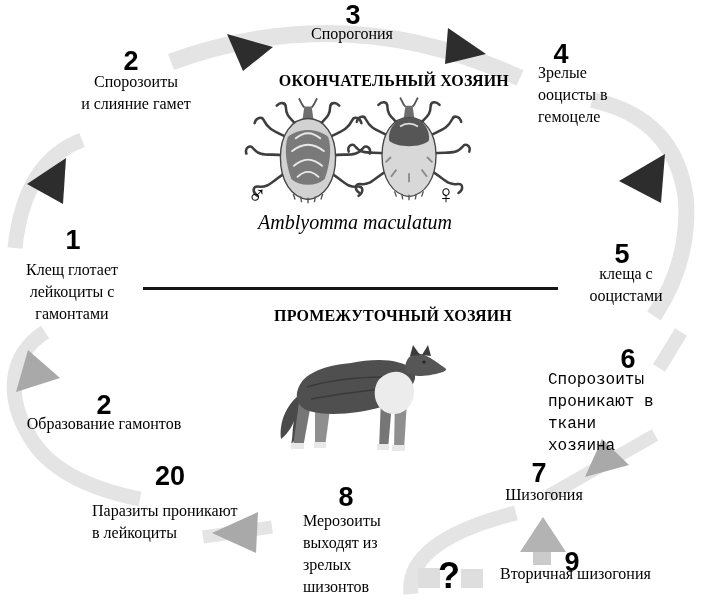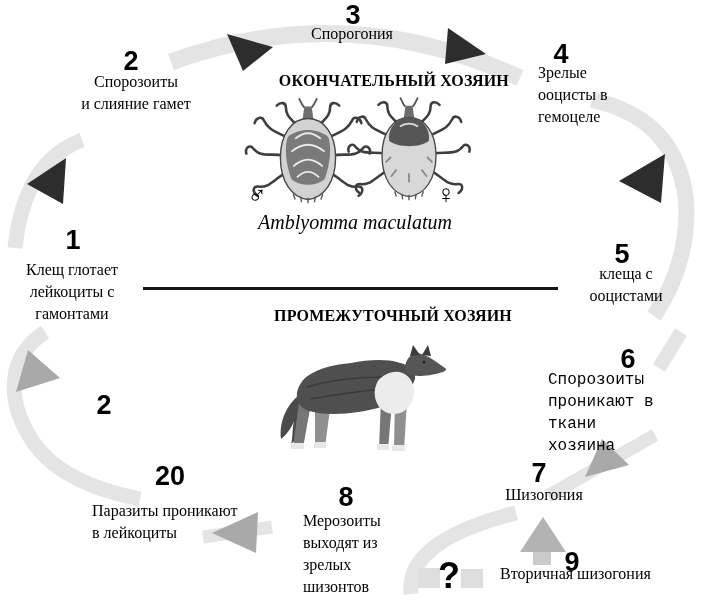--- a/index.html
+++ b/index.html
@@ -172,16 +172,19 @@
     <div>зрелых</div>
     <div>шизонтов</div>
   </div>
   <div class="txt lbl lft" style="left:500px;top:563px;width:195px;">
     <div>Вторичная шизогония</div>
   </div>
   <div class="txt lbl lft" style="left:92px;top:456px;width:180px;margin-top:44px;">
     <div>Паразиты проникают</div>
     <div>в лейкоциты</div>
   </div>
+  <div class="txt lbl ctr" style="left:5px;top:413px;width:198px;">
+    <div>Образование гамонтов</div>
+  </div>
 
   <div class="txt qmark" style="left:438px;top:558px;">?</div>
 
 </div>
 
 </body></html>

